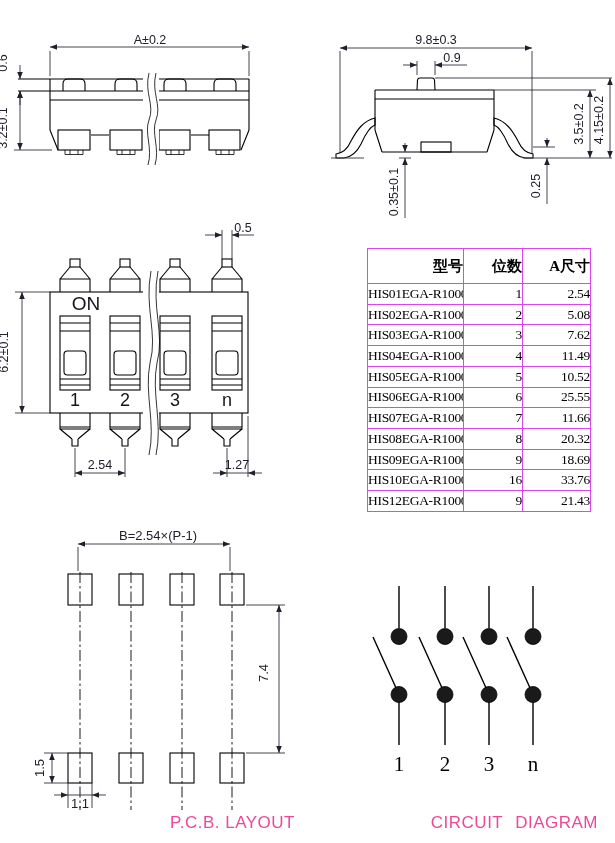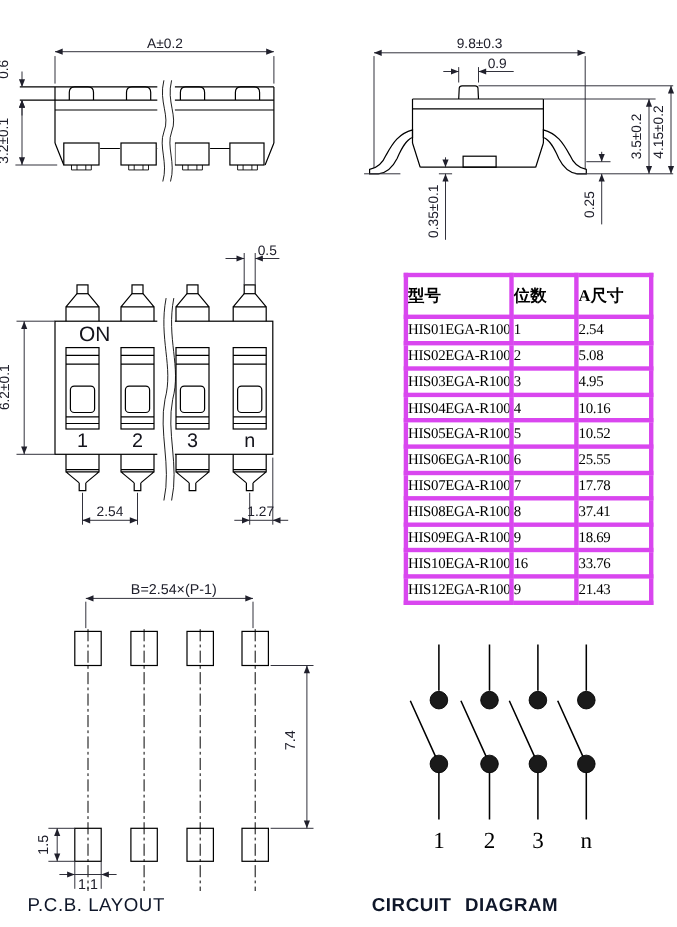--- a/index.html
+++ b/index.html
@@ -13,28 +13,28 @@
   .cl{stroke:#000;stroke-width:0.9;fill:none;stroke-dasharray:11 3 2.5 3;} 
   .wf{fill:#fff;stroke:none;}                              
   .lead{fill:#fff;stroke:#000;stroke-width:1.1;}
   .dot{fill:#1a1a1a;stroke:#000;stroke-width:0.8;}
   
   .dt{font:12.5px "Liberation Sans",sans-serif;fill:#20202c;}
   .dtb{font:13px "Liberation Sans",sans-serif;fill:#20202c;}
   .big{font:19px "Liberation Sans",sans-serif;fill:#14141c;}
   .num{font:18px "Liberation Sans",sans-serif;fill:#14141c;}
   .ser{font:21px "Liberation Serif",serif;fill:#000;}
-  .cap{position:absolute;font:17px "Liberation Sans",sans-serif;color:#0f172a;
-       text-align:left;letter-spacing:0.5px;}
-  .cap2{word-spacing:7px;font-weight:bold;}
+  .cap{position:absolute;font:17px "Liberation Sans",sans-serif;color:#ec4899;
+       text-align:right;letter-spacing:0.5px;}
+  .cap2{word-spacing:7px;}
   
   .spec-table{position:absolute;left:367px;top:230px;width:223px;height:264px;
               border-collapse:collapse;table-layout:fixed;background:#fff;
               border:1.5px solid #000;}
-  .spec-table th,.spec-table td{border:4px solid #d946ef;text-align:left;
+  .spec-table th,.spec-table td{border:1px solid #d946ef;text-align:right;
               vertical-align:middle;padding:0;overflow:hidden;white-space:nowrap;}
   .spec-table th{font:bold 15px "Liberation Serif",serif;height:34px;}
   .spec-table td{font:13.5px "Liberation Serif",serif;height:19.6px;letter-spacing:-0.3px;}
 </style>
 </head>
 <body>
 
 <div class="canvas">
 
   <svg style="left:0;top:0;width:270px;height:160px" viewBox="0 0 270 160">
@@ -258,46 +258,46 @@
           <td>2.54</td>
         </tr>
         <tr>
           <td>HIS02EGA-R1000</td>
           <td>2</td>
           <td>5.08</td>
         </tr>
         <tr>
           <td>HIS03EGA-R1000</td>
           <td>3</td>
-          <td>4.95</td>
+          <td>7.62</td>
         </tr>
         <tr>
           <td>HIS04EGA-R1000</td>
           <td>4</td>
-          <td>10.16</td>
+          <td>11.49</td>
         </tr>
         <tr>
           <td>HIS05EGA-R1000</td>
           <td>5</td>
           <td>10.52</td>
         </tr>
         <tr>
           <td>HIS06EGA-R1000</td>
           <td>6</td>
           <td>25.55</td>
         </tr>
         <tr>
           <td>HIS07EGA-R1000</td>
           <td>7</td>
-          <td>17.78</td>
+          <td>11.66</td>
         </tr>
         <tr>
           <td>HIS08EGA-R1000</td>
           <td>8</td>
-          <td>37.41</td>
+          <td>20.32</td>
         </tr>
         <tr>
           <td>HIS09EGA-R1000</td>
           <td>9</td>
           <td>18.69</td>
         </tr>
         <tr>
           <td>HIS10EGA-R1000</td>
           <td>16</td>
           <td>33.76</td>

